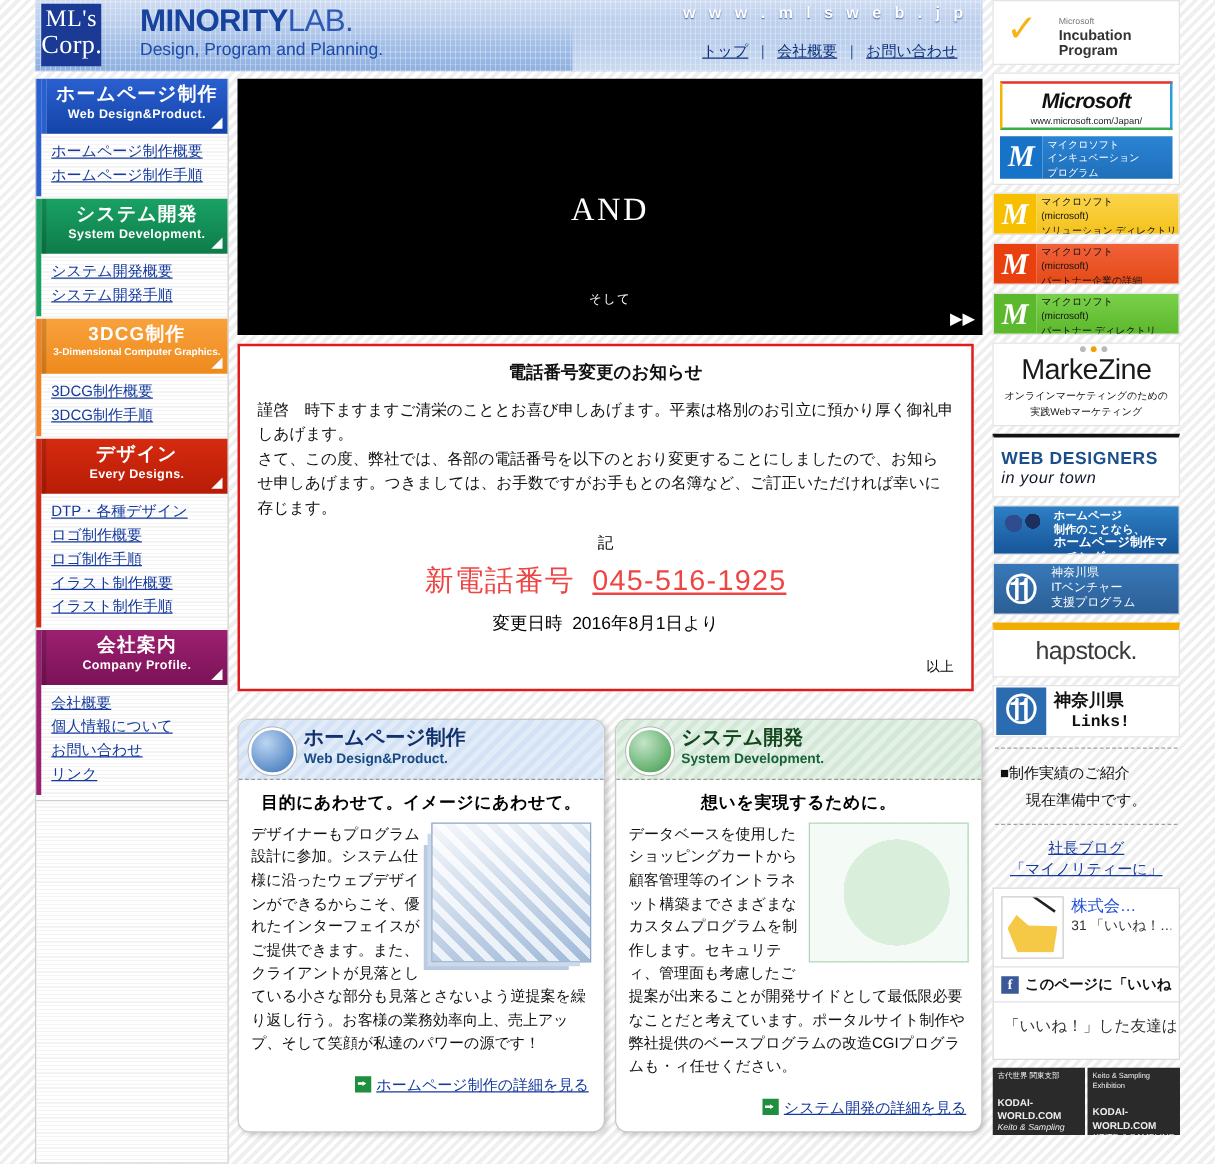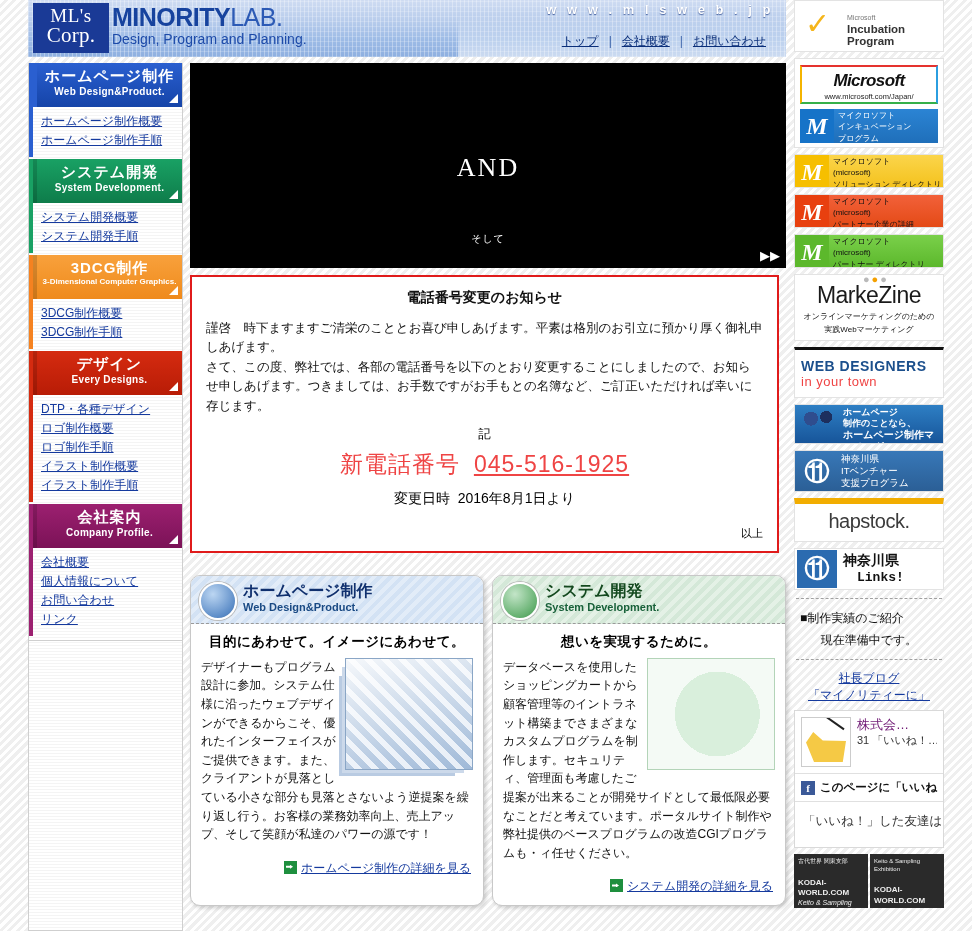--- a/index.html
+++ b/index.html
@@ -37,21 +37,21 @@
       repeating-linear-gradient(0deg, rgba(255,255,255,.22) 0px, rgba(255,255,255,.22) 1px, rgba(255,255,255,0) 1px, rgba(255,255,255,0) 5px);
     opacity: .9;
   }
   #header .bldgs {
     position: absolute; left: 430px; bottom: 0; width: 330px; height: 42px;
     background:
       linear-gradient(180deg, rgba(255,255,255,0) 0%, rgba(255,255,255,.55) 100%);
   }
   #logo-box {
     position: absolute; left: 5px; top: 3px;
-    width: 76px; height: 50px;
+    width: 48px; height: 50px;
     background: #1a3a96;
     color: #fff;
     font-family: "Liberation Serif", "DejaVu Serif", serif;
     text-align: center;
     line-height: 1.0;
     padding-top: 3px;
   }
   #logo-box .l1 { font-size: 19px; letter-spacing: .5px; }
   #logo-box .l2 { font-size: 21px; letter-spacing: .3px; }
   #brand {
@@ -328,21 +328,21 @@
   }
   .ad-markezine .mz .dots {
     position: absolute; left: 46px; top: -9px;
     font-size: 11px; letter-spacing: 2px;
   }
   .ad-markezine .mz .d2 { color: #f4a000; }
   .ad-markezine .mz .d3 { color: #b9b9b9; }
   .ad-markezine .mz-sub { font-size: 8px; font-weight: normal; line-height: 11px; color: #111; margin-top: 2px;}
   .ad-wd { padding: 8px 6px; text-align: left; border-top: 3px solid #111; }
   .ad-wd .l1 { font-size: 14px; font-weight: bold; color: #1b4f8c; letter-spacing: .5px; }
-  .ad-wd .l2 { font-size: 13px; color: #ef4444; letter-spacing: .5px; }
+  .ad-wd .l2 { font-size: 13px; color: #0f172a; letter-spacing: .5px; font-style: italic; }
 
   .ad-matching {
     height: 40px;
     background: linear-gradient(180deg,#2e7fc4,#17559a);
     color: #fff; position: relative;
     padding: 2px 4px 0 48px; text-align: left;
   }
   .ad-matching .people {
     position: absolute; left: 4px; top: 4px; width: 40px; height: 32px;
     background:
@@ -403,21 +403,21 @@
   .fb-avatar .dog {
     position: absolute; left: 4px; top: 14px; width: 40px; height: 30px;
     background: #f5c945;
     clip-path: polygon(0 35%, 18% 0, 42% 28%, 100% 30%, 92% 100%, 20% 100%);
   }
   .fb-avatar .line {
     position: absolute; right: 4px; top: 4px; width: 22px; height: 2px;
     background: #222; transform: rotate(35deg);
   }
   .fb-meta { padding-left: 6px; overflow: hidden;}
-  .fb-meta .fb-name { font-size: 13px; color: #701a75; line-height: 16px; white-space: nowrap;}
+  .fb-meta .fb-name { font-size: 13px; color: #1d4ed8; line-height: 16px; white-space: nowrap;}
   .fb-meta .fb-likes { font-size: 11px; color: #333; line-height: 15px; white-space: nowrap;}
   .fb-like-bar {
     border-top: 1px solid #e0e0e0;
     padding: 6px 6px; font-size: 11.5px; color: #111; font-weight: bold;
     display: flex; align-items: center; white-space: nowrap; overflow: hidden;
   }
   .fb-icon {
     width: 14px; height: 14px; flex: 0 0 14px;
     background: #3b5998; color: #fff;
     font-weight: bold; font-size: 11px; text-align: center; line-height: 14px;

